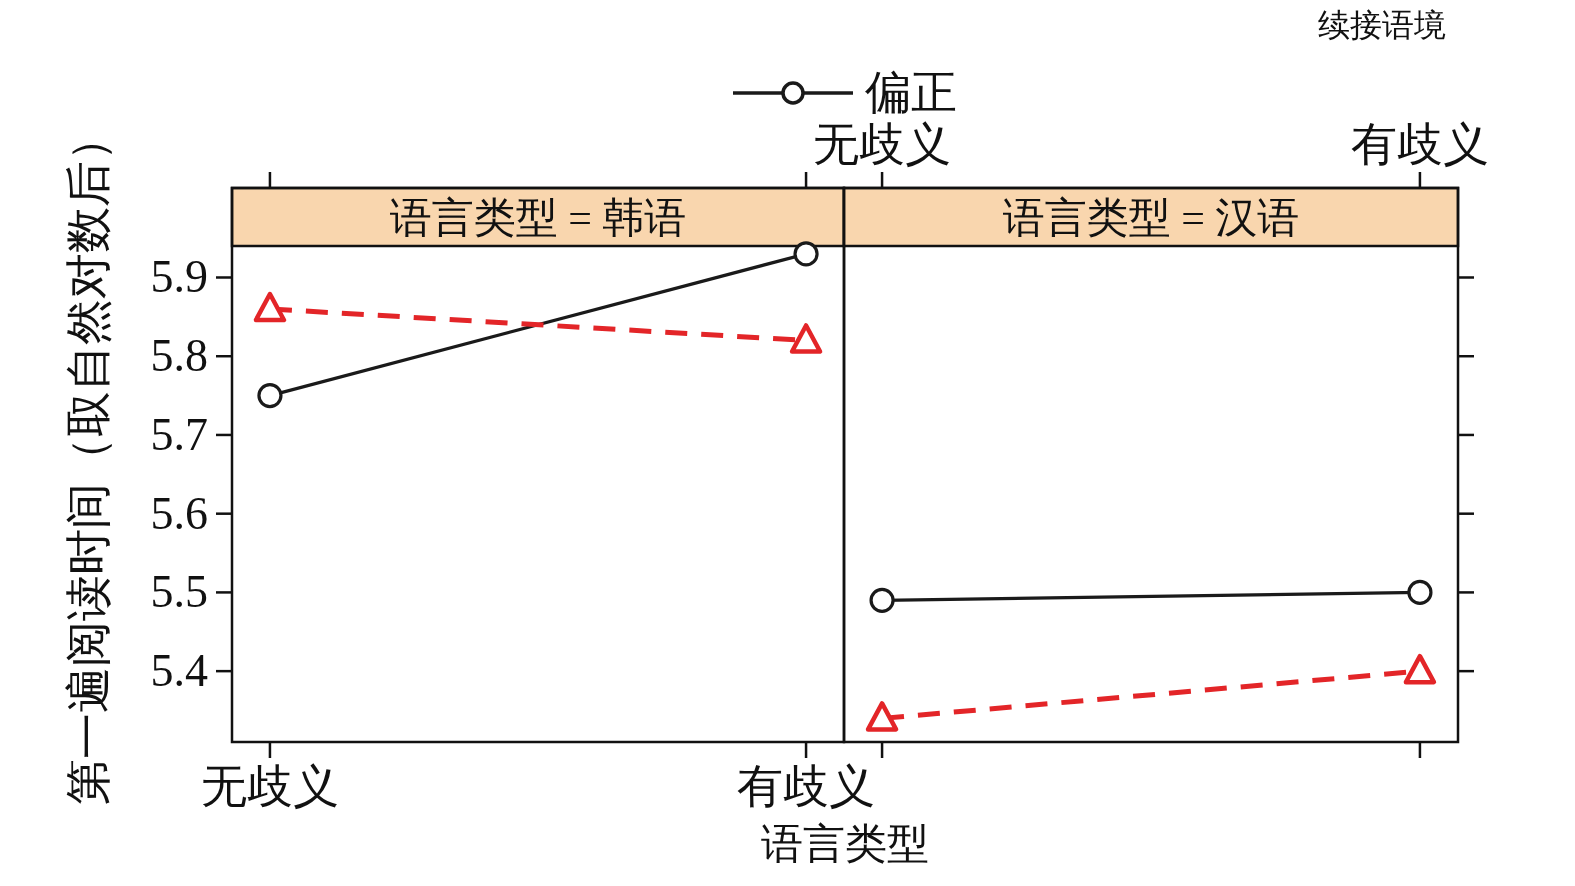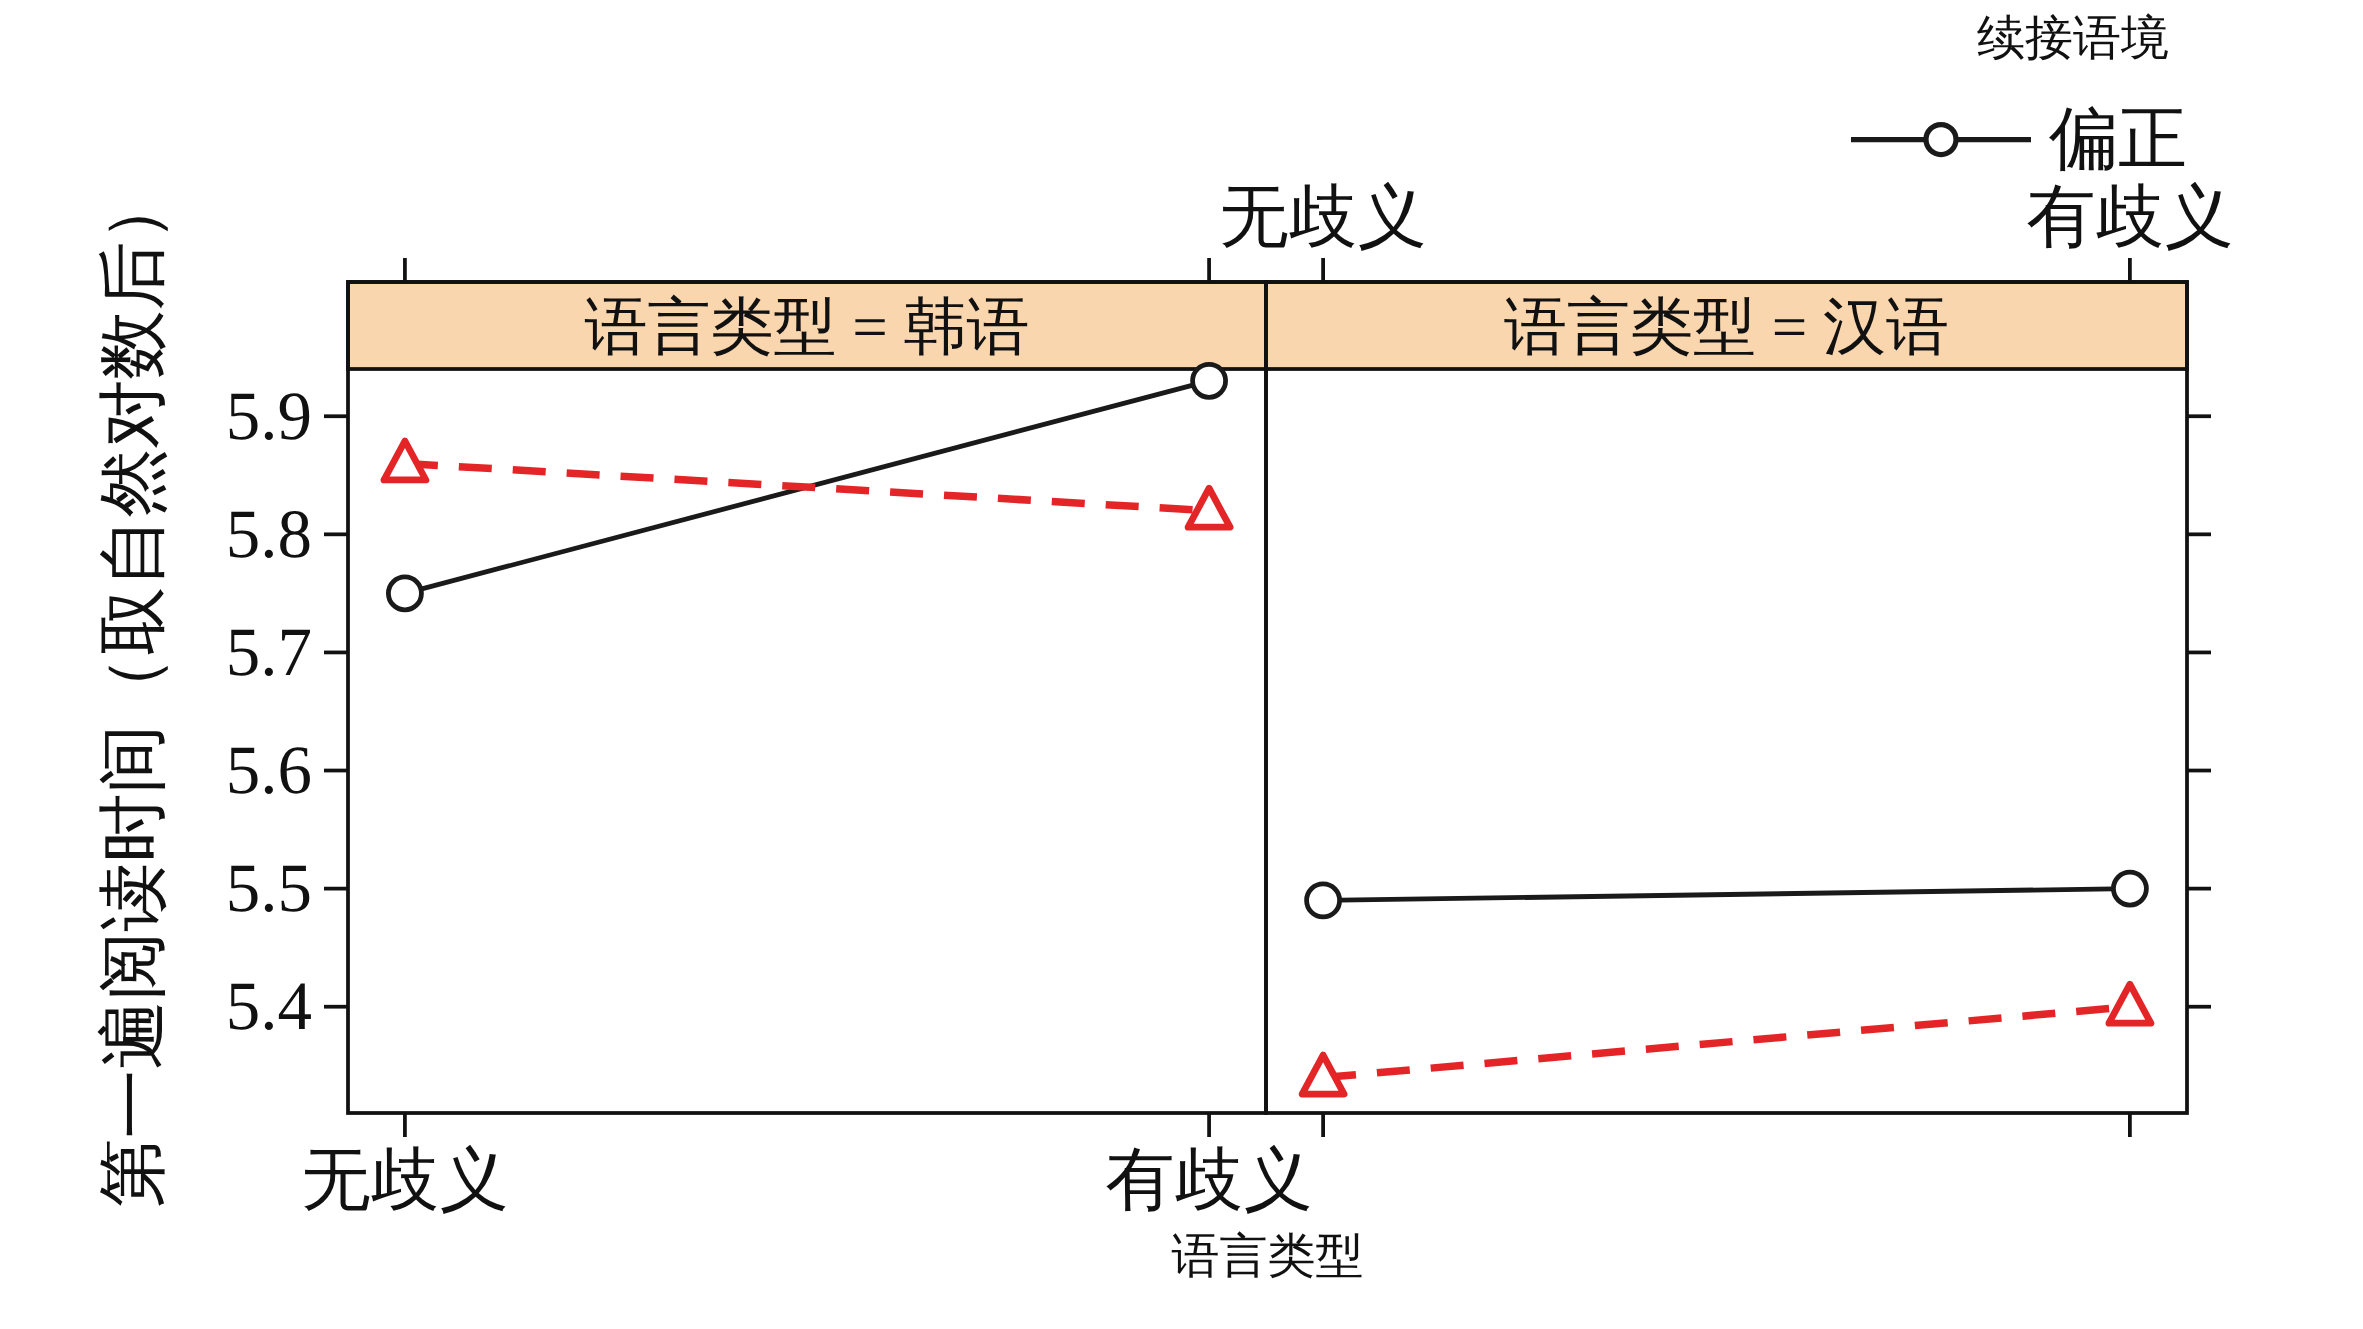--- a/index.html
+++ b/index.html
@@ -7,32 +7,32 @@
   .page {
     position:relative; width:1575px; height:886px; background:#fff;
     font-family:"Liberation Serif","DejaVu Serif",serif; color:#111; overflow:hidden;
   }
   .chart-title {
     position:absolute; left:220px; top:4px; width:1226px;
     text-align:right; font-size:32px;
   }
   .legend {
     position:absolute; left:232px; top:62px; width:1226px;
-    display:flex; justify-content:center; align-items:flex-end; gap:90px;flex-direction:column;
+    display:flex; justify-content:center; align-items:center; gap:90px;flex-direction:column;
   }
   .legend-item { display:flex; align-items:center; gap:12px; font-size:46px; }
   .legend-swatch { display:block; }
   .ylabel {
     position:absolute; left:58px; top:460px;
     transform:rotate(-90deg) translateX(-50%); transform-origin:0 0;
     white-space:nowrap; font-size:46px;
   }
   .xlabel {
     position:absolute; left:232px; top:816px; width:1226px;
-    text-align:center; font-size:32px;
+    text-align:center; font-size:42px;
   }
   svg.plot { position:absolute; left:0; top:0; }
   svg text { fill:#111; }
 </style>
 </head>
 <body>
 
 <div class="page">
 
   <div class="chart-title">续接语境</div>

